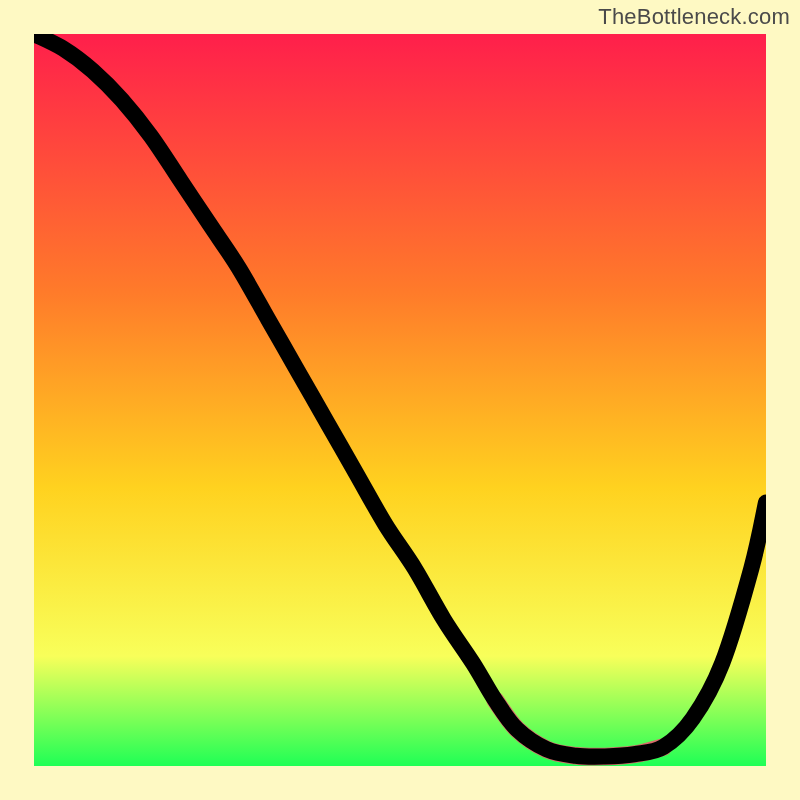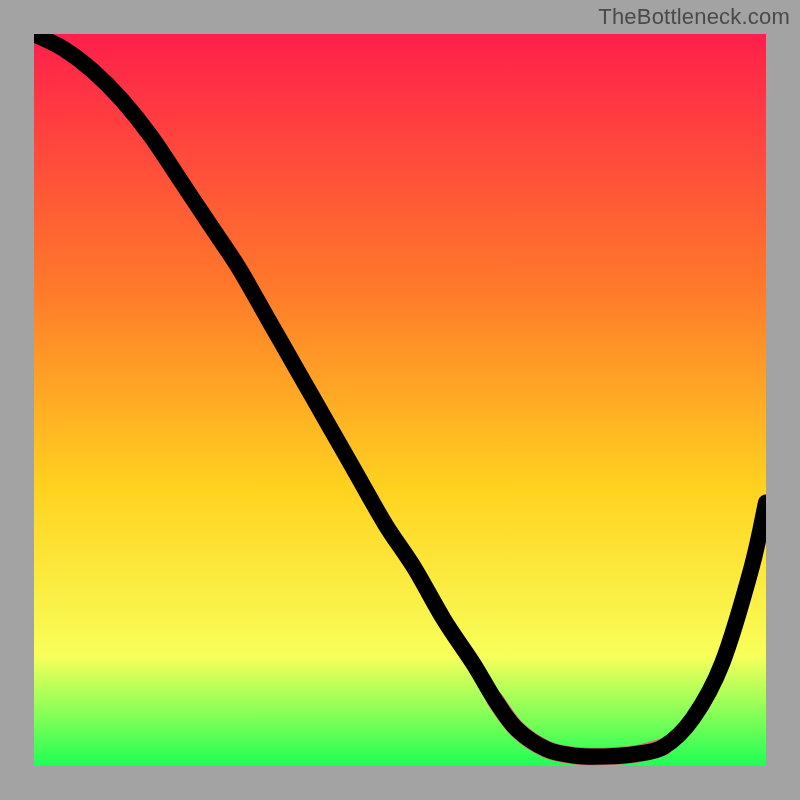--- a/index.html
+++ b/index.html
@@ -8,21 +8,21 @@
     width: 800px;
     height: 800px;
     background: #000;
     overflow: hidden;
     font-family: Arial, Helvetica, sans-serif;
   }
   .frame {
     position: relative;
     width: 800px;
     height: 800px;
-    background: #a3a3a3;
+    background: #fef9c3;
   }
   .watermark {
     position: absolute;
     top: 4px;
     right: 10px;
     color: #4a4a4a;
     font-size: 22px;
     font-weight: 500;
     letter-spacing: 0.2px;
     z-index: 10;

